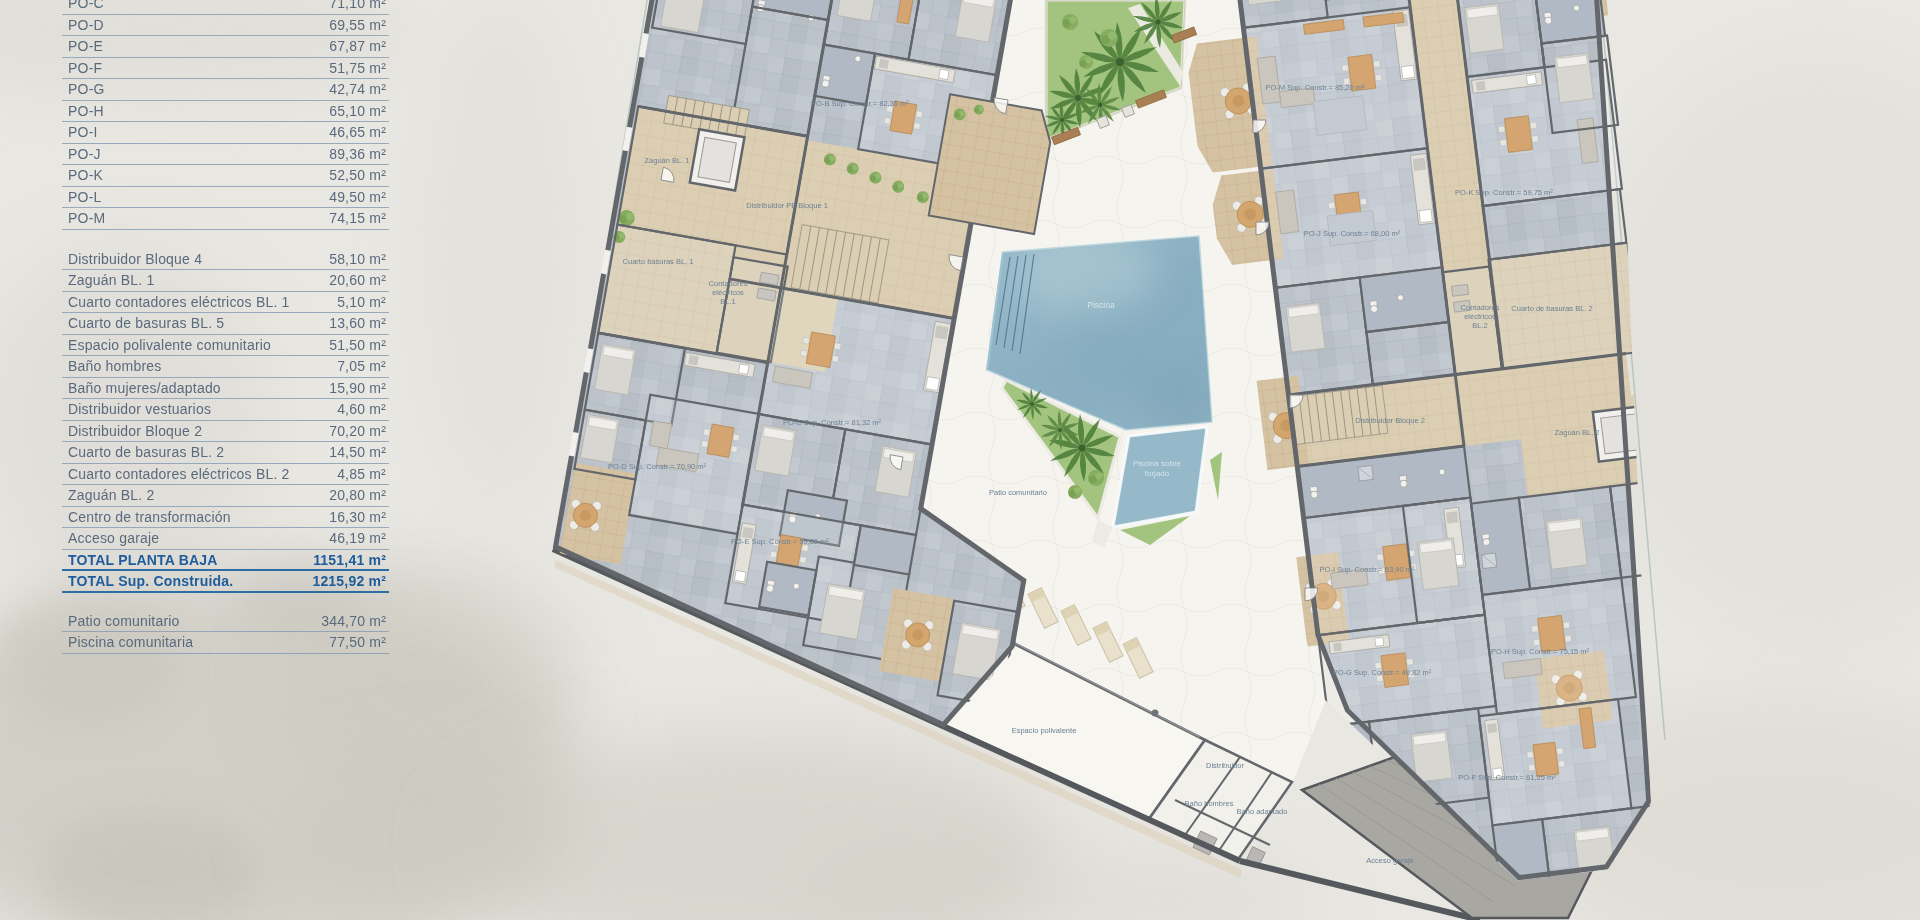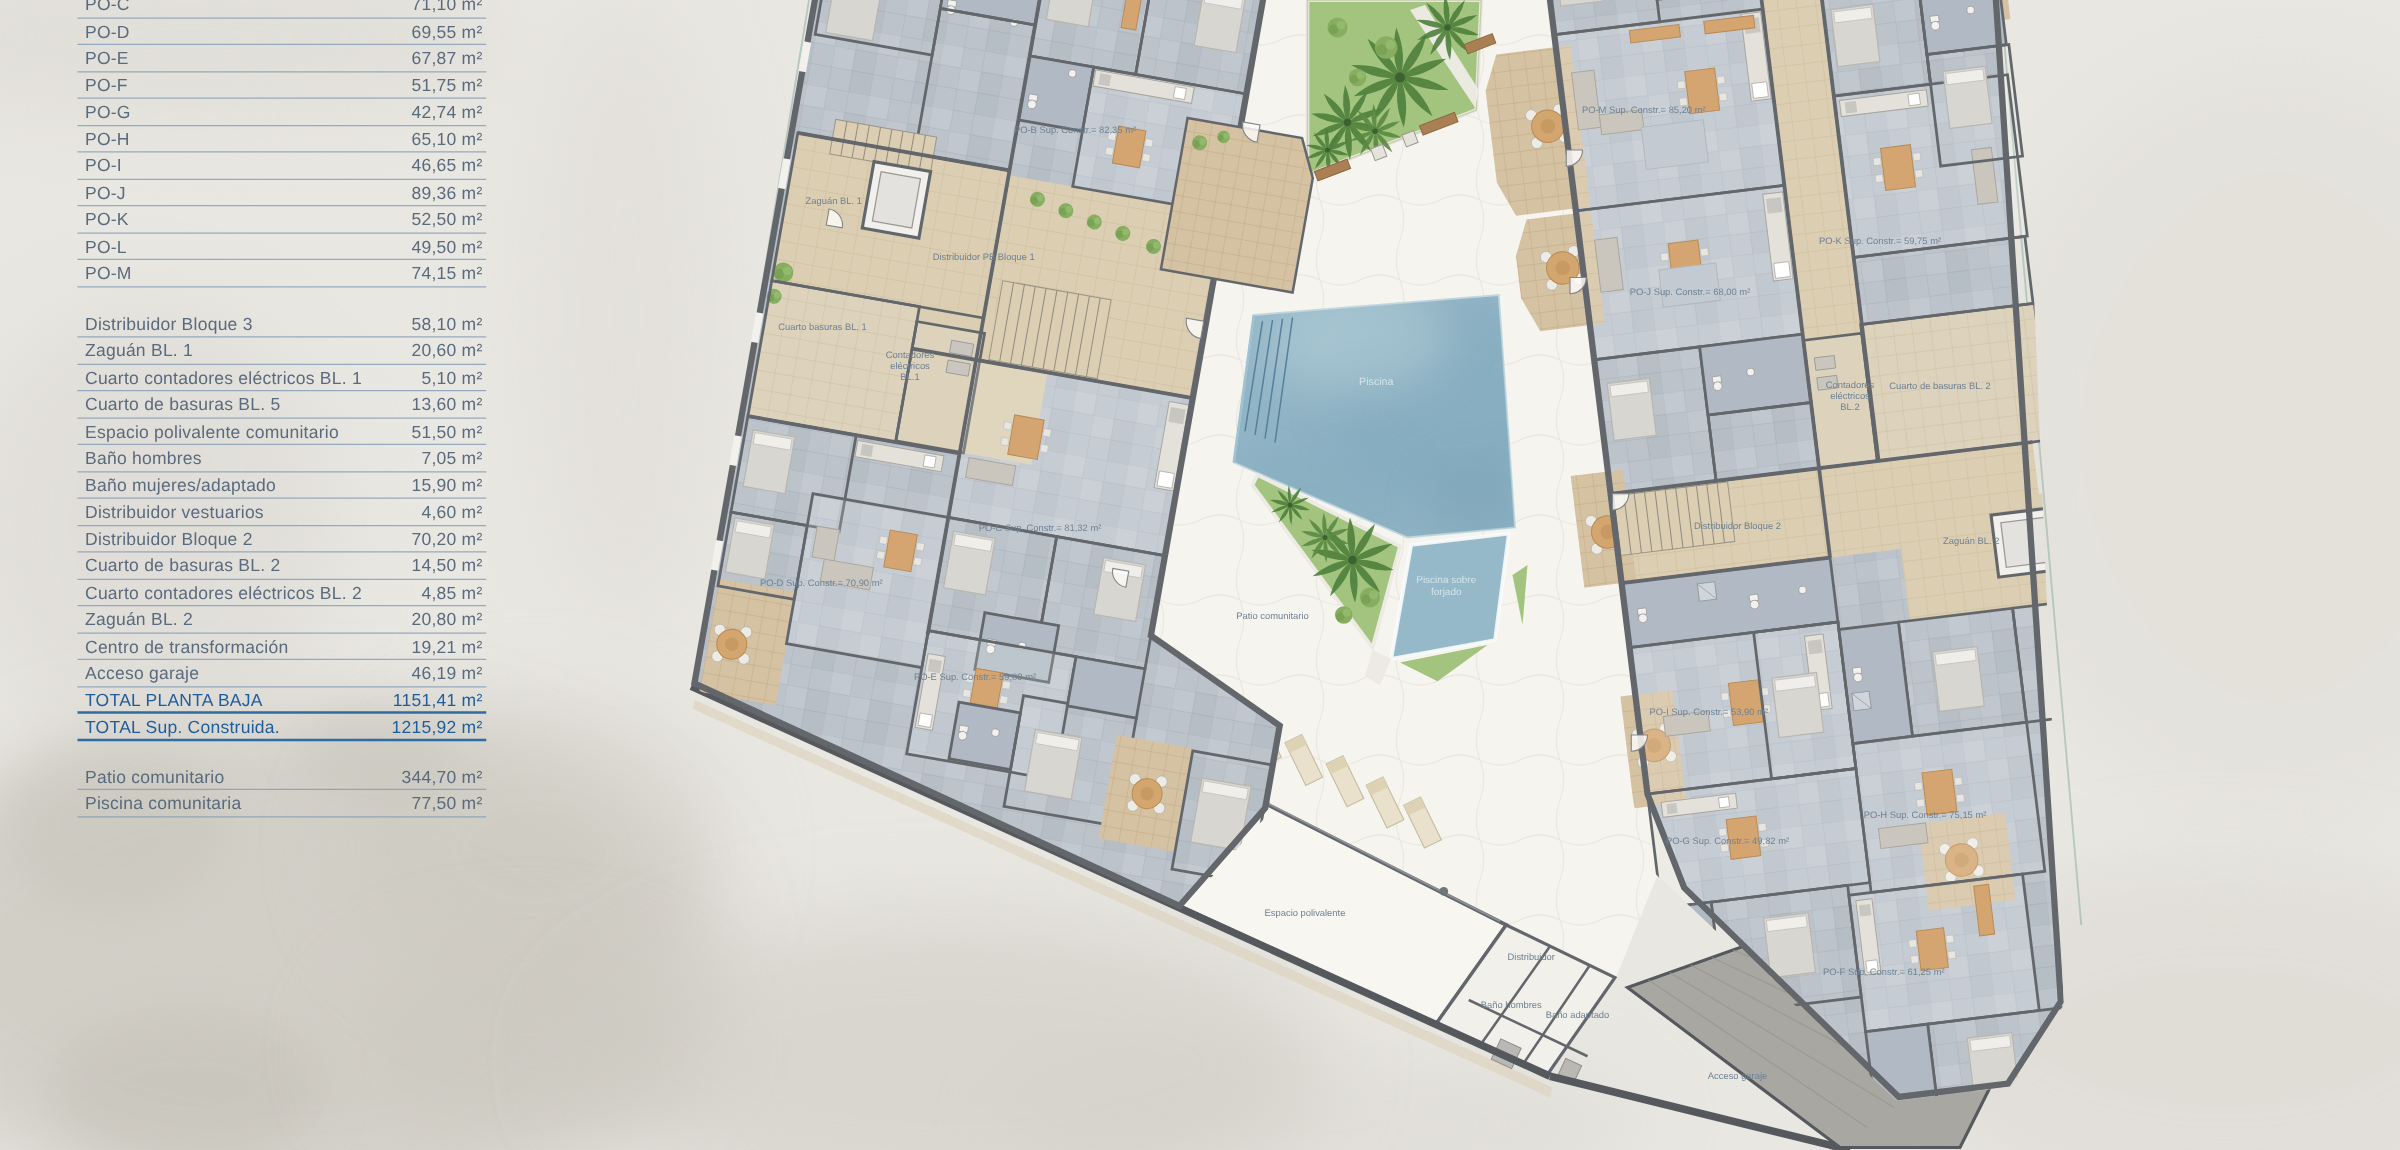--- a/index.html
+++ b/index.html
@@ -1,20 +1,20 @@
 <!DOCTYPE html>
 <html><head><meta charset="utf-8"><style>
 html,body{margin:0;padding:0}
 body{width:1920px;height:920px;overflow:hidden;background:#e9e7e2;font-family:"Liberation Sans",sans-serif}
 .page{position:relative;width:1920px;height:920px}
 .page svg{position:absolute;left:0;top:0}
 .tbl{position:absolute;left:62px;top:-7px;width:327px;font-size:14px;color:#5a6a7d;letter-spacing:0.2px}
 .r{height:21.5px;line-height:21.5px;border-bottom:1px solid rgba(130,155,180,0.8);display:flex;justify-content:space-between;padding:0 3px 0 6px;box-sizing:border-box}
 .r .v{text-align:right}
-.r.tot{color:#1e5c9c;border-bottom:2px solid #2e6da4;font-weight:normal}
+.r.tot{color:#1e5c9c;border-bottom:2px solid #2e6da4;font-weight:bold}
 .gap{height:19px}
 .gap2{height:18px}
 </style></head><body>
 <div class="page">
 <svg width="1920" height="920" viewBox="0 0 1920 920" font-family="Liberation Sans, sans-serif">
       <rect width="1920" height="920" fill="#e9e7e2"></rect>
 <defs>
 <pattern id="pt" width="17" height="17" patternUnits="userSpaceOnUse">
           <path d="M17 0H0V17" fill="none" stroke="rgba(80,95,115,0.13)" stroke-width="1"></path>
         </pattern>
@@ -946,21 +946,21 @@
       <div class="r ">
         <span class="l">PO-L</span>
         <span class="v">49,50 m²</span>
       </div>
       <div class="r ">
         <span class="l">PO-M</span>
         <span class="v">74,15 m²</span>
       </div>
       <div class="gap"></div>
       <div class="r ">
-        <span class="l">Distribuidor Bloque 3</span>
+        <span class="l">Distribuidor Bloque 4</span>
         <span class="v">58,10 m²</span>
       </div>
       <div class="r ">
         <span class="l">Zaguán BL. 1</span>
         <span class="v">20,60 m²</span>
       </div>
       <div class="r ">
         <span class="l">Cuarto contadores eléctricos BL. 1</span>
         <span class="v">5,10 m²</span>
       </div>
@@ -995,21 +995,21 @@
       <div class="r ">
         <span class="l">Cuarto contadores eléctricos BL. 2</span>
         <span class="v">4,85 m²</span>
       </div>
       <div class="r ">
         <span class="l">Zaguán BL. 2</span>
         <span class="v">20,80 m²</span>
       </div>
       <div class="r ">
         <span class="l">Centro de transformación</span>
-        <span class="v">19,21 m²</span>
+        <span class="v">16,30 m²</span>
       </div>
       <div class="r ">
         <span class="l">Acceso garaje</span>
         <span class="v">46,19 m²</span>
       </div>
       <div class="r tot">
         <span class="l">TOTAL PLANTA BAJA</span>
         <span class="v">1151,41 m²</span>
       </div>
       <div class="r tot">

